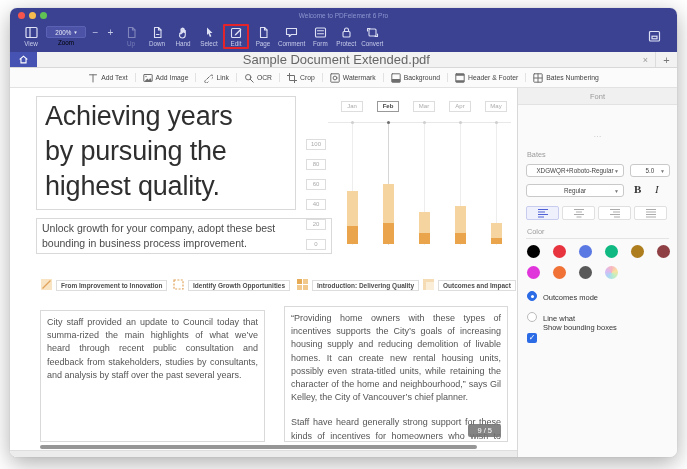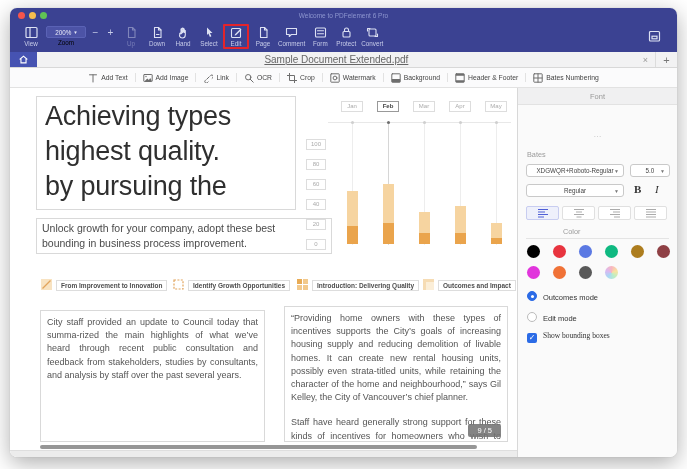--- a/index.html
+++ b/index.html
@@ -23,21 +23,21 @@
   .tbtn.hl { border:2px solid #e3242b; border-radius:1px; padding:0 2px; margin:0 1px; }
   .zoomgroup { display:flex; flex-direction:column; align-items:center; gap:1px; margin:0 2px; }
   .zoompill { background:#4c53a6; border:1px solid #5a62b5; border-radius:2px; width:40px; height:12px;
     display:flex; align-items:center; justify-content:center; gap:3px; color:#e8eaf8; font-size:6.3px; }
   .pm { color:#c7cce9; font-size:10px; width:15px; text-align:center; padding-bottom:7px; }
   .tspacer { flex:1; }
 
   
   .tabbar { height:16px; background:#f2f2f3; border-bottom:1px solid #d8d8d8; display:flex; align-items:center; flex:0 0 auto; }
   .home { width:27px; height:100%; background:#4653b2; display:flex; align-items:center; justify-content:center; color:#fff; }
-  .tabtitle { flex:1; text-align:center; font-size:10px; color:#666;text-decoration:underline; }
+  .tabtitle { flex:1; text-align:center; font-size:13px; color:#666; }
   .tabclose { font-size:9px; color:#999; padding:0 7px; }
   .newtab { width:22px; height:100%; border-left:1px solid #dcdcdc; display:flex; align-items:center; justify-content:center; color:#777; font-size:11px; }
 
   
   .subtoolbar { height:20px; background:#fbfbfc; border-bottom:1px solid #e2e2e2; display:flex; align-items:center; justify-content:center; flex:0 0 auto; }
   .stitem { display:flex; align-items:center; gap:3px; font-size:6.8px; color:#444; padding:0 7px; }
   .stitem svg { color:#6e6e6e; display:block; }
   .stsep { width:1px; height:9px; background:#e2e2e2; }
 
   
@@ -320,23 +320,23 @@
           </svg>
         </span>
         <span>Bates Numbering</span>
       </div>
     </div>
 
   <div class="content">
     <div class="docarea">
 
       <div class="bbox headingbox">
-        <div>Achieving types</div>
+        <div>Achieving years</div>
+        <div>by pursuing the</div>
         <div>highest quality.</div>
-        <div>by pursuing the</div>
       </div>
 
       <div class="bbox subbox">
         <div>Unlock growth for your company, adopt these best</div>
         <div>bounding in business process improvement.</div>
       </div>
 
       <div id="chart">
           <div class="axis" style="left: 30px; right: 6px; top: 34px;"></div>
           <div class="ybox" style="left: 8px; top: 51px; width: 20px;">100</div>
@@ -466,36 +466,36 @@
         <div class="alignbtn">
             <svg width="12" height="10" viewBox="0 0 12 10" stroke="currentColor" stroke-width="1.2">
               <line x1="1" y1="1.5" x2="11" y2="1.5"></line>
               <line x1="1" y1="4" x2="11" y2="4"></line>
               <line x1="1" y1="6.5" x2="11" y2="6.5"></line>
               <line x1="1" y1="9" x2="11" y2="9"></line>
             </svg>
           </div>
       </div>
 
-      <div class="slabel" style="top:139px;margin-left:36px;">Color</div>
+      <div class="slabel" style="top:139px;">Color</div>
       <div class="hairline" style="top:150px;"></div>
       <div id="swatches">
           <div class="swatch" style="background: rgb(0, 0, 0); left: 9px; top: 157px;"></div>
           <div class="swatch" style="background: rgb(232, 52, 63); left: 35px; top: 157px;"></div>
           <div class="swatch" style="background: rgb(91, 121, 227); left: 61px; top: 157px;"></div>
           <div class="swatch" style="background: rgb(15, 185, 129); left: 87px; top: 157px;"></div>
           <div class="swatch" style="background: rgb(173, 125, 30); left: 113px; top: 157px;"></div>
           <div class="swatch" style="background: rgb(143, 64, 69); left: 139px; top: 157px;"></div>
           <div class="swatch" style="background: rgb(225, 53, 220); left: 9px; top: 178px;"></div>
           <div class="swatch" style="background: rgb(240, 114, 55); left: 35px; top: 178px;"></div>
           <div class="swatch" style="background: rgb(89, 89, 89); left: 61px; top: 178px;"></div>
           <div class="swatch rainbow" style="left: 87px; top: 178px;"></div>
         </div>
 
       <div class="radio sel" style="left:9px; top:203px;"></div>
       <div class="modelabel" style="left:25px; top:205px;">Outcomes mode</div>
       <div class="radio" style="left:9px; top:224px;"></div>
-      <div class="modelabel" style="left:25px; top:226px;">Edit mode</div>
+      <div class="modelabel" style="left:25px; top:226px;">Line what</div>
       <div class="check" style="left:9px; top:245px;">✓</div>
-      <div class="modelabel" style="left:25px; top:243px;font-family:Liberation Serif, serif;">Show bounding boxes</div>
+      <div class="modelabel" style="left:25px; top:235px;">Show bounding boxes</div>
     </div>
   </div>
 </div>
 
 </body></html>

